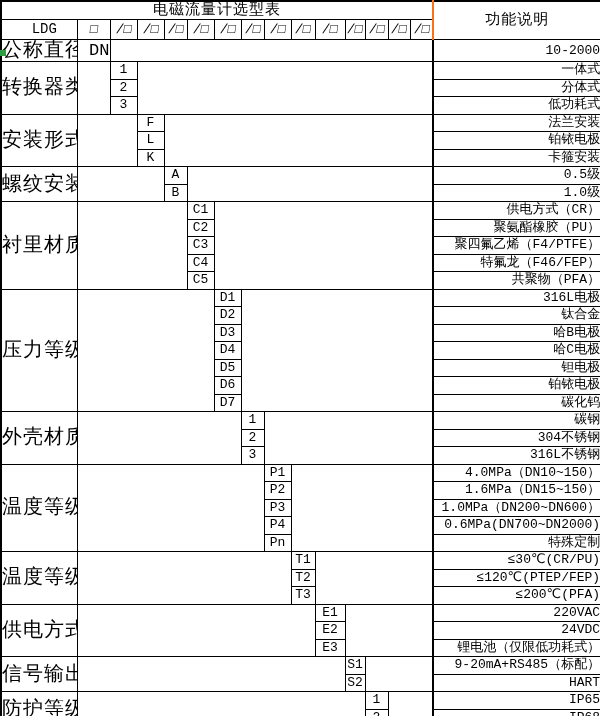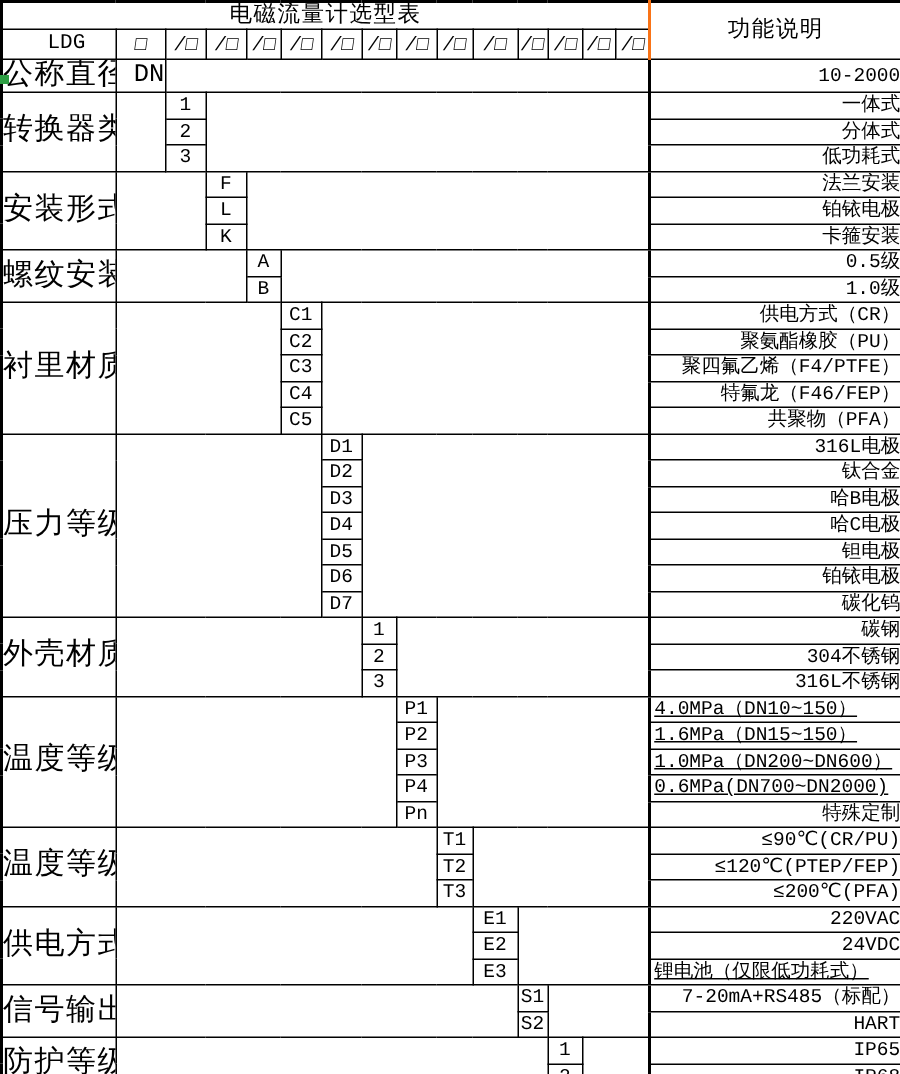--- a/index.html
+++ b/index.html
@@ -5,21 +5,21 @@
   html,body{margin:0;padding:0;background:#fff;}
   body{width:600px;font-family:"Liberation Mono","DejaVu Sans Mono","DejaVu Sans",monospace;color:#000;position:relative;}
   table{border-collapse:collapse;table-layout:fixed;width:600px;border:2px solid #000;}
   td{border:1px solid #000;padding:0;margin:0;overflow:hidden;white-space:nowrap;
      text-align:center;vertical-align:middle;font-size:13px;line-height:1.05;height:16.5px;}
   tr.r-title td{height:17px;}
   tr.r-model td{height:19px;}
   td.title{font-size:15px;letter-spacing:1px;margin-top:36px;}
   td.fnhead{border-left:2px solid #f97316;font-size:15px;letter-spacing:1px;}
   td.fn{border-left:2px solid #000;font-size:13px;text-align:right;}
-  td.fn.la{text-align:left;padding-left:2px;text-decoration:underline;}
+  td.fn.la{text-align:right;padding-left:2px;}
   td.lbl{font-size:20px;letter-spacing:1px;}
   td.prefix{text-align:center;padding-left:10px;font-size:14px;}
   td.dn{text-align:right;padding-left:3px;font-size:17px;}
   td.code{font-size:13px;}
   td.seg{font-size:13px;}
   td.seg span{display:inline-block;transform:skewX(-8deg);}
   .artifact{position:absolute;left:0;top:50px;width:6px;height:6px;background:#2e9e44;z-index:5;}
 </style>
 </head>
 <body>
@@ -215,21 +215,21 @@
   <tr>
     <td class="code">Pn</td>
     <td class="fn">特殊定制</td>
   </tr>
 
   <tr>
     <td class="lbl" rowspan="3">温度等级</td>
     <td class="blank" rowspan="3" colspan="8"></td>
     <td class="code">T1</td>
     <td class="blank" rowspan="3" colspan="5"></td>
-    <td class="fn">≤90℃(CR/PU)</td>
+    <td class="fn">≤30℃(CR/PU)</td>
   </tr>
   <tr>
     <td class="code">T2</td>
     <td class="fn">≤120℃(PTEP/FEP)</td>
   </tr>
   <tr>
     <td class="code">T3</td>
     <td class="fn">≤200℃(PFA)</td>
   </tr>
 
@@ -247,21 +247,21 @@
   <tr>
     <td class="code">E3</td>
     <td class="fn la">锂电池（仅限低功耗式）</td>
   </tr>
 
   <tr>
     <td class="lbl" rowspan="2">信号输出</td>
     <td class="blank" rowspan="2" colspan="10"></td>
     <td class="code">S1</td>
     <td class="blank" rowspan="2" colspan="3"></td>
-    <td class="fn">7-20mA+RS485（标配）</td>
+    <td class="fn">9-20mA+RS485（标配）</td>
   </tr>
   <tr>
     <td class="code">S2</td>
     <td class="fn">HART</td>
   </tr>
 
   <tr>
     <td class="lbl" rowspan="2">防护等级</td>
     <td class="blank" rowspan="2" colspan="11"></td>
     <td class="code">1</td>

